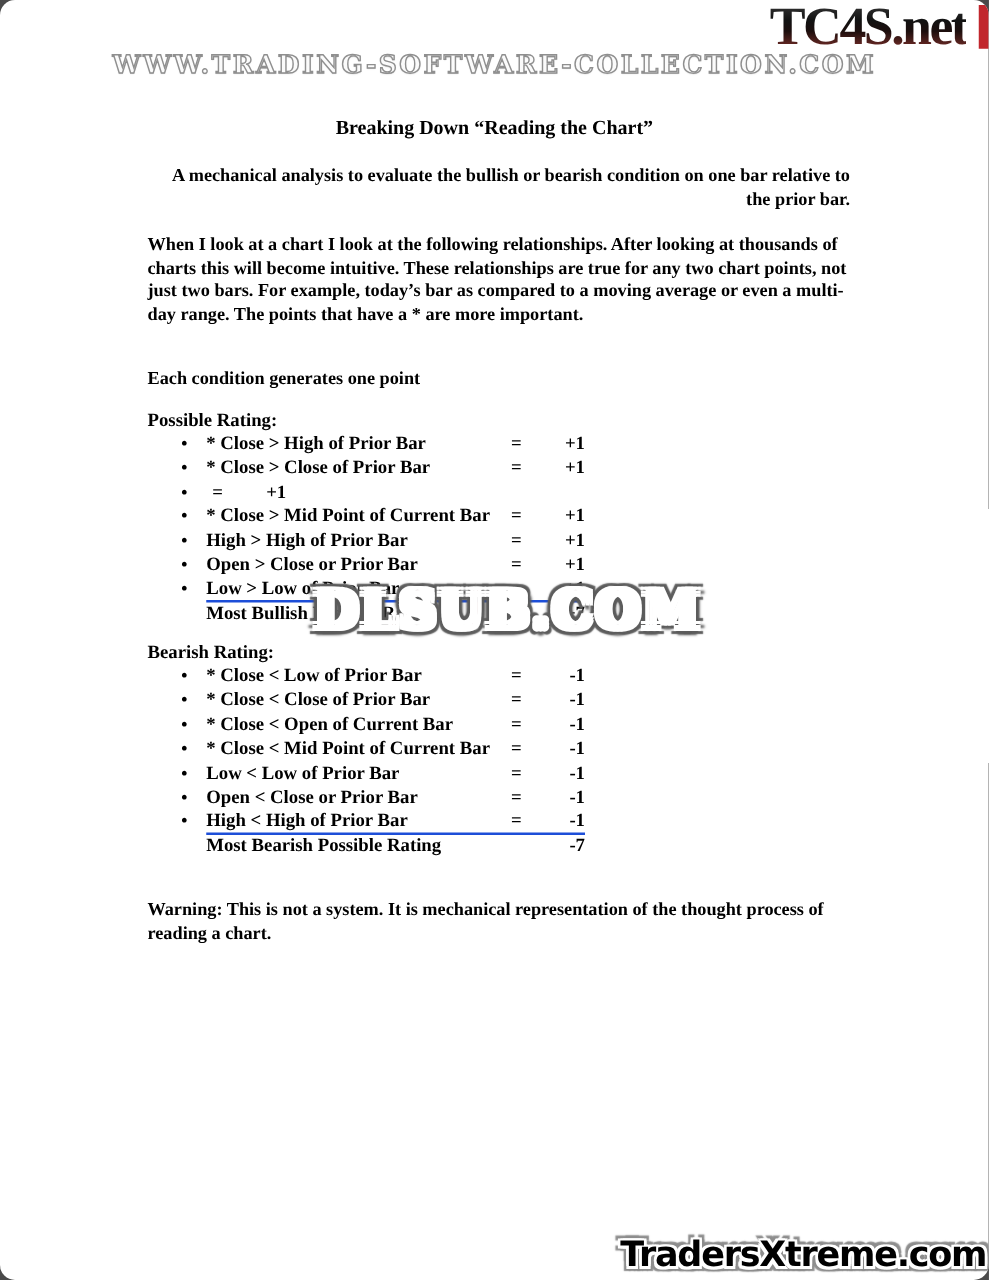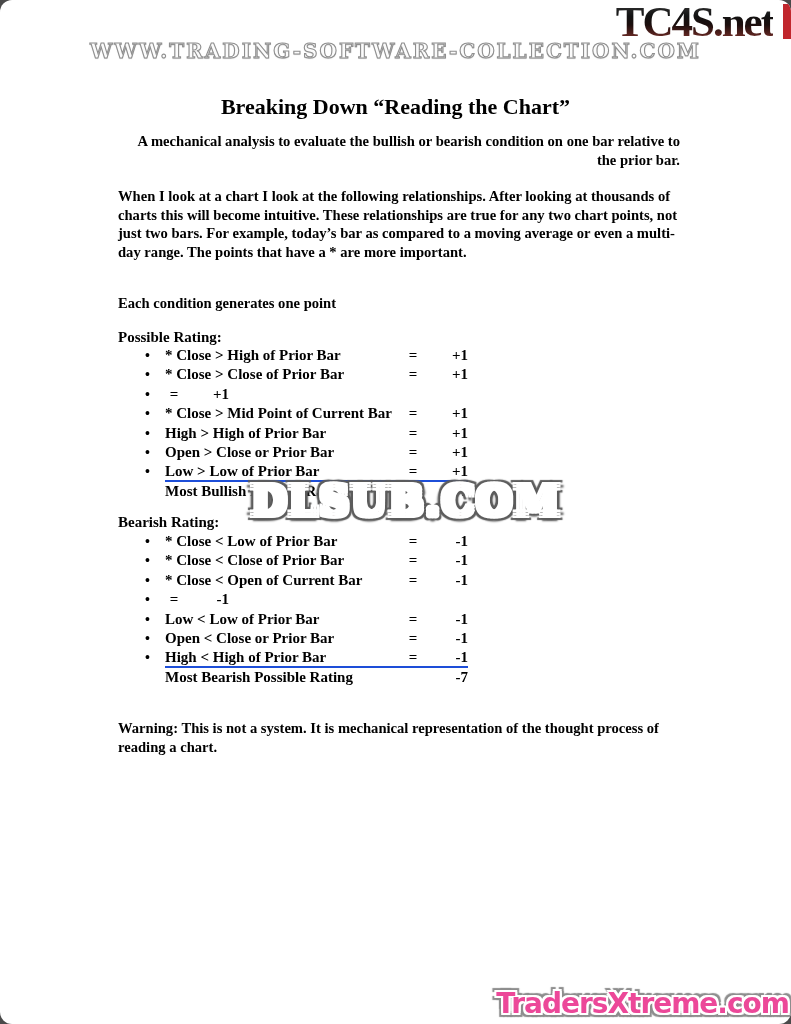--- a/index.html
+++ b/index.html
@@ -26,21 +26,21 @@
     position:absolute;top:39px;left:0;right:0;z-index:3;
     text-align:center;
     font-family:"DejaVu Serif",serif;font-weight:bold;
     font-size:20px;letter-spacing:2px;
     color:#fbfbfb;-webkit-text-stroke:1.1px #8f8f8f;
     text-shadow:0 1px 1px rgba(120,120,120,.35);
   }
   
   .title{
     position:absolute;top:94px;left:0;right:0;margin:0;z-index:2;
-    text-align:center;font-size:22px;font-weight:bold;
+    text-align:center;font-size:16px;font-weight:bold;
   }
   .para{position:absolute;margin:0;font-weight:bold;font-size:14.6px;line-height:18.6px;z-index:2;}
   .p-intro{top:132px;left:118px;width:562px;text-align:right;}
   .p-body{top:187px;left:118px;width:566px;}
   .p-note{top:294px;left:118px;width:566px;}
   .p-warning{top:719px;left:118px;width:562px;}
   .section-h{position:absolute;margin:0;font-size:15px;font-weight:bold;z-index:2;}
   .bullish-h{top:329px;left:118px;}
   .bearish-h{top:514px;left:118px;}
   
@@ -50,38 +50,38 @@
   .row{display:flex;align-items:baseline;height:19.4px;font-weight:bold;font-size:15px;}
   .bullet{flex:0 0 20px;padding-left:27px;font-size:14px;}
   .row.total .bullet{visibility:hidden;}
   .rowline{display:flex;align-items:flex-end;}
   .rowline.u{border-bottom:2px solid #1d4ed8;}
   .cond{min-width:237px;padding-right:2px;white-space:nowrap;}
   .eq{flex:0 0 18px;text-align:center;white-space:pre;}
   .val{flex:0 0 46px;text-align:right;white-space:nowrap;}
   
   .dlsub{
-    position:absolute;top:481px;left:251px;z-index:5;
+    position:absolute;top:468px;left:251px;z-index:5;
     font-family:"DejaVu Serif",serif;font-weight:bold;
     font-size:41px;letter-spacing:2px;line-height:1;
     color:#c41d1d;
     background:linear-gradient(180deg,#ef5a52 0%,#cf1f1c 45%,#9c0f10 100%);
     -webkit-background-clip:text;background-clip:text;
     -webkit-text-fill-color:transparent;
     text-shadow:
       -3px -3px 0 #fff,3px -3px 0 #fff,-3px 3px 0 #fff,3px 3px 0 #fff,
       -3px 0 0 #fff,3px 0 0 #fff,0 -3px 0 #fff,0 3px 0 #fff,
       -5px -5px 1px #5c5c5c,5px -5px 1px #5c5c5c,-5px 5px 1px #5c5c5c,
       5px 5px 1px #5c5c5c,0 6px 2px #5c5c5c,6px 0 2px #5c5c5c,-6px 0 2px #5c5c5c;
   }
   .tx-logo{
     position:absolute;bottom:6px;right:2px;z-index:6;
     font-family:"DejaVu Sans",sans-serif;font-weight:bold;
     font-size:28px;letter-spacing:-1px;line-height:1;
-    color:#ec4899;
+    color:#000000;
     text-shadow:
       -2px -2px 0 #fff,2px -2px 0 #fff,-2px 2px 0 #fff,2px 2px 0 #fff,
       -2px 0 0 #fff,2px 0 0 #fff,0 -2px 0 #fff,0 2px 0 #fff,
       -4px -4px 1px #8d8d8d,4px -4px 1px #8d8d8d,-4px 4px 1px #8d8d8d,
       4px 4px 1px #8d8d8d,0 4px 1px #8d8d8d,4px 0 1px #8d8d8d;
   }
 </style>
 </head>
 <body>
 
@@ -190,20 +190,21 @@
       <span class="bullet">•</span>
       <span class="rowline">
           <span class="cond">* Close &lt; Open of Current Bar</span>
           <span class="eq">=</span>
           <span class="val">-1</span>
         </span>
     </div>
     <div class="row">
       <span class="bullet">•</span>
       <span class="rowline">
+          <span class="cond">* Close &lt; Mid Point of Current Bar</span>
           <span class="eq">=</span>
           <span class="val">-1</span>
         </span>
     </div>
     <div class="row">
       <span class="bullet">•</span>
       <span class="rowline">
           <span class="cond">Low &lt; Low of Prior Bar</span>
           <span class="eq">=</span>
           <span class="val">-1</span>

